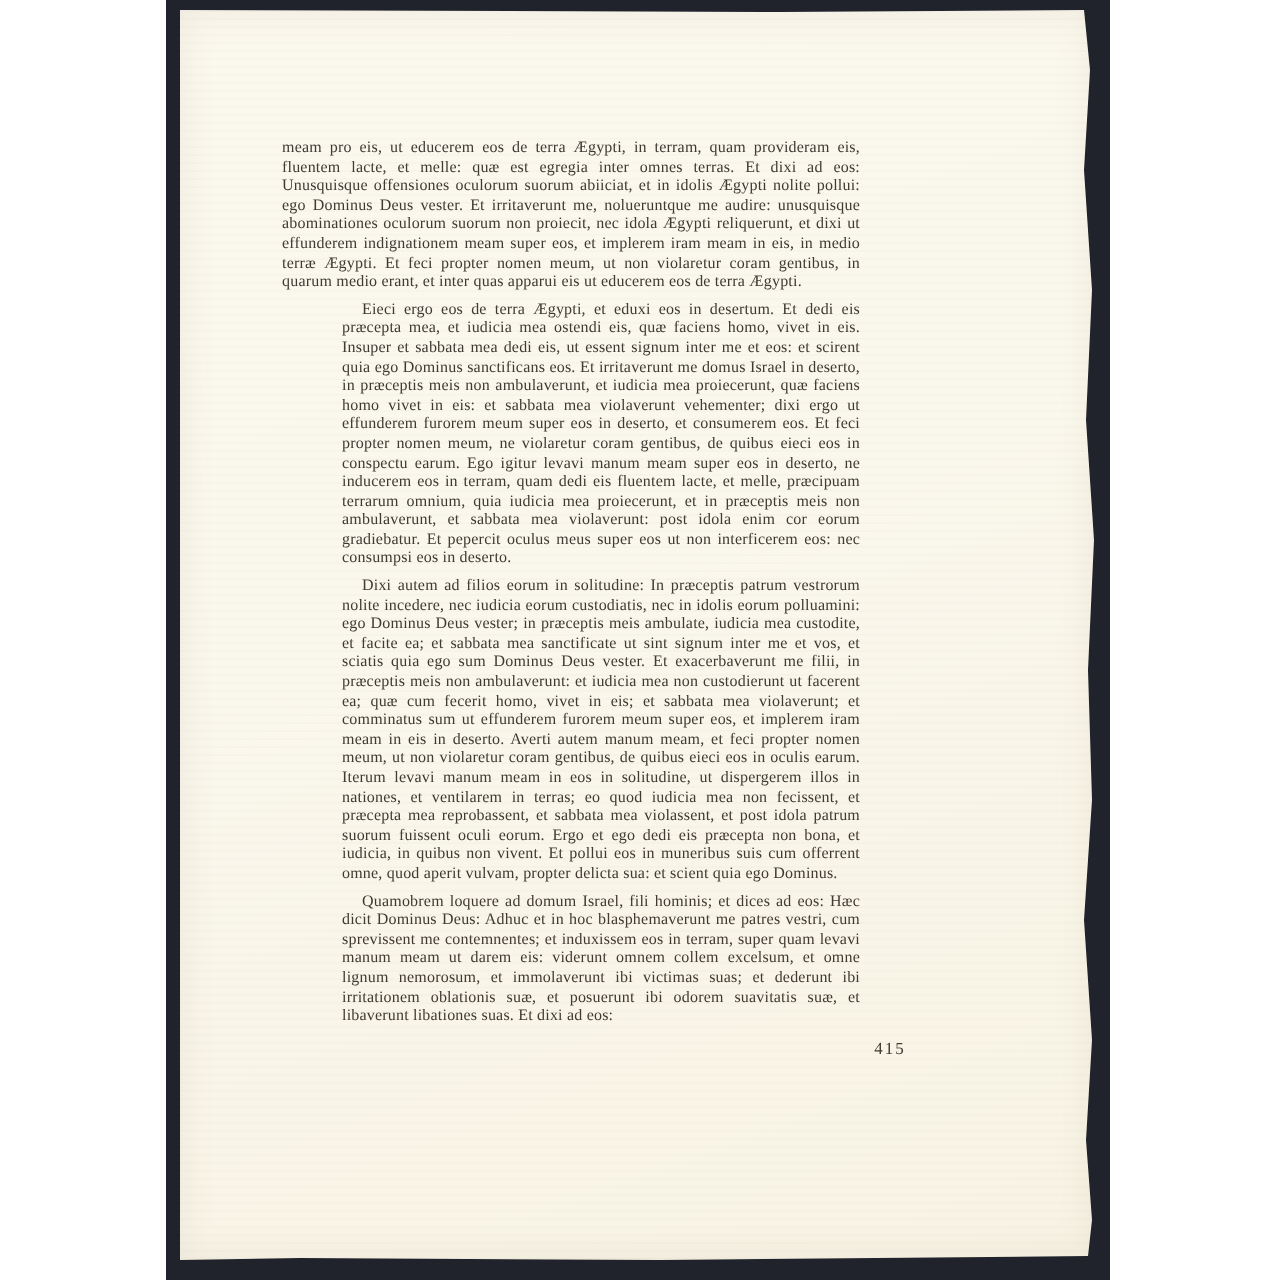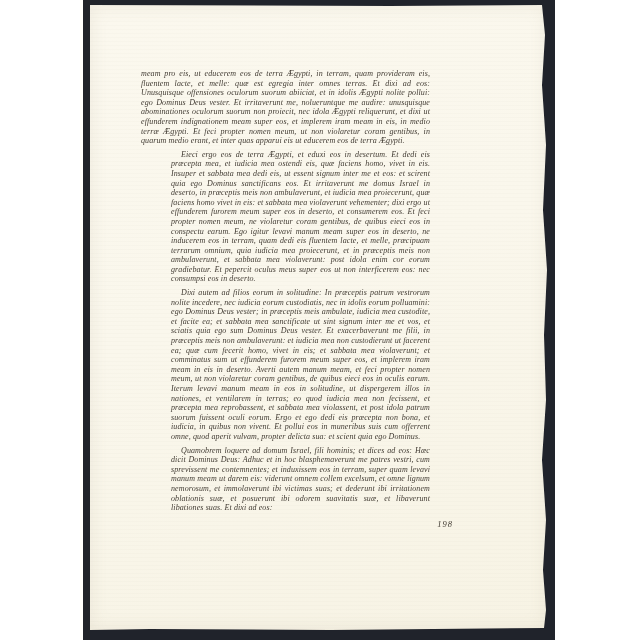--- a/index.html
+++ b/index.html
@@ -30,21 +30,20 @@
       repeating-linear-gradient(180deg, rgba(120,110,90,0.025) 0 1px, rgba(255,255,255,0) 1px 4px),
       linear-gradient(160deg, #fbf8ee 0%, var(--paper) 45%, #f7f3e4 100%);
     clip-path:polygon(
       0px 0px, 300px 1px, 452px 0px,
       455px 30px, 452px 80px, 456px 140px, 453px 205px, 457px 265px,
       454px 330px, 456px 395px, 452px 455px, 456px 515px, 453px 565px,
       456px 605px, 454px 623px,
       240px 625px, 60px 624px, 0px 625px
     );
     box-shadow:inset 0 0 18px rgba(140,125,95,0.12);
-    font-style:italic;
   }
   .text-block{
     position:absolute;
     left:51px; top:64px;
     width:289px;
     color:var(--ink);
     font-size:8px;
     line-height:9.6px;
     text-align:justify;
     letter-spacing:0.1px;
@@ -66,14 +65,14 @@
 
 <div class="mat"></div>
 
 <div class="paper">
   <div class="text-block">
     <p>meam pro eis, ut educerem eos de terra Ægypti, in terram, quam provideram eis, fluentem lacte, et melle: quæ est egregia inter omnes terras. Et dixi ad eos: Unusquisque offensiones oculorum suorum abiiciat, et in idolis Ægypti nolite pollui: ego Dominus Deus vester. Et irritaverunt me, nolueruntque me audire: unusquisque abominationes oculorum suorum non proiecit, nec idola Ægypti reliquerunt, et dixi ut effunderem indignationem meam super eos, et implerem iram meam in eis, in medio terræ Ægypti. Et feci propter nomen meum, ut non violaretur coram gentibus, in quarum medio erant, et inter quas apparui eis ut educerem eos de terra Ægypti.</p>
     <p class="indent">Eieci ergo eos de terra Ægypti, et eduxi eos in desertum. Et dedi eis præcepta mea, et iudicia mea ostendi eis, quæ faciens homo, vivet in eis. Insuper et sabbata mea dedi eis, ut essent signum inter me et eos: et scirent quia ego Dominus sanctificans eos. Et irritaverunt me domus Israel in deserto, in præceptis meis non ambulaverunt, et iudicia mea proiecerunt, quæ faciens homo vivet in eis: et sabbata mea violaverunt vehementer; dixi ergo ut effunderem furorem meum super eos in deserto, et consumerem eos. Et feci propter nomen meum, ne violaretur coram gentibus, de quibus eieci eos in conspectu earum. Ego igitur levavi manum meam super eos in deserto, ne inducerem eos in terram, quam dedi eis fluentem lacte, et melle, præcipuam terrarum omnium, quia iudicia mea proiecerunt, et in præceptis meis non ambulaverunt, et sabbata mea violaverunt: post idola enim cor eorum gradiebatur. Et pepercit oculus meus super eos ut non interficerem eos: nec consumpsi eos in deserto.</p>
     <p class="indent">Dixi autem ad filios eorum in solitudine: In præceptis patrum vestrorum nolite incedere, nec iudicia eorum custodiatis, nec in idolis eorum polluamini: ego Dominus Deus vester; in præceptis meis ambulate, iudicia mea custodite, et facite ea; et sabbata mea sanctificate ut sint signum inter me et vos, et sciatis quia ego sum Dominus Deus vester. Et exacerbaverunt me filii, in præceptis meis non ambulaverunt: et iudicia mea non custodierunt ut facerent ea; quæ cum fecerit homo, vivet in eis; et sabbata mea violaverunt; et comminatus sum ut effunderem furorem meum super eos, et implerem iram meam in eis in deserto. Averti autem manum meam, et feci propter nomen meum, ut non violaretur coram gentibus, de quibus eieci eos in oculis earum. Iterum levavi manum meam in eos in solitudine, ut dispergerem illos in nationes, et ventilarem in terras; eo quod iudicia mea non fecissent, et præcepta mea reprobassent, et sabbata mea violassent, et post idola patrum suorum fuissent oculi eorum. Ergo et ego dedi eis præcepta non bona, et iudicia, in quibus non vivent. Et pollui eos in muneribus suis cum offerrent omne, quod aperit vulvam, propter delicta sua: et scient quia ego Dominus.</p>
     <p class="indent">Quamobrem loquere ad domum Israel, fili hominis; et dices ad eos: Hæc dicit Dominus Deus: Adhuc et in hoc blasphemaverunt me patres vestri, cum sprevissent me contemnentes; et induxissem eos in terram, super quam levavi manum meam ut darem eis: viderunt omnem collem excelsum, et omne lignum nemorosum, et immolaverunt ibi victimas suas; et dederunt ibi irritationem oblationis suæ, et posuerunt ibi odorem suavitatis suæ, et libaverunt libationes suas. Et dixi ad eos:</p>
   </div>
-  <div class="page-number">198</div>
+  <div class="page-number">415</div>
 </div>
 
 </body></html>

